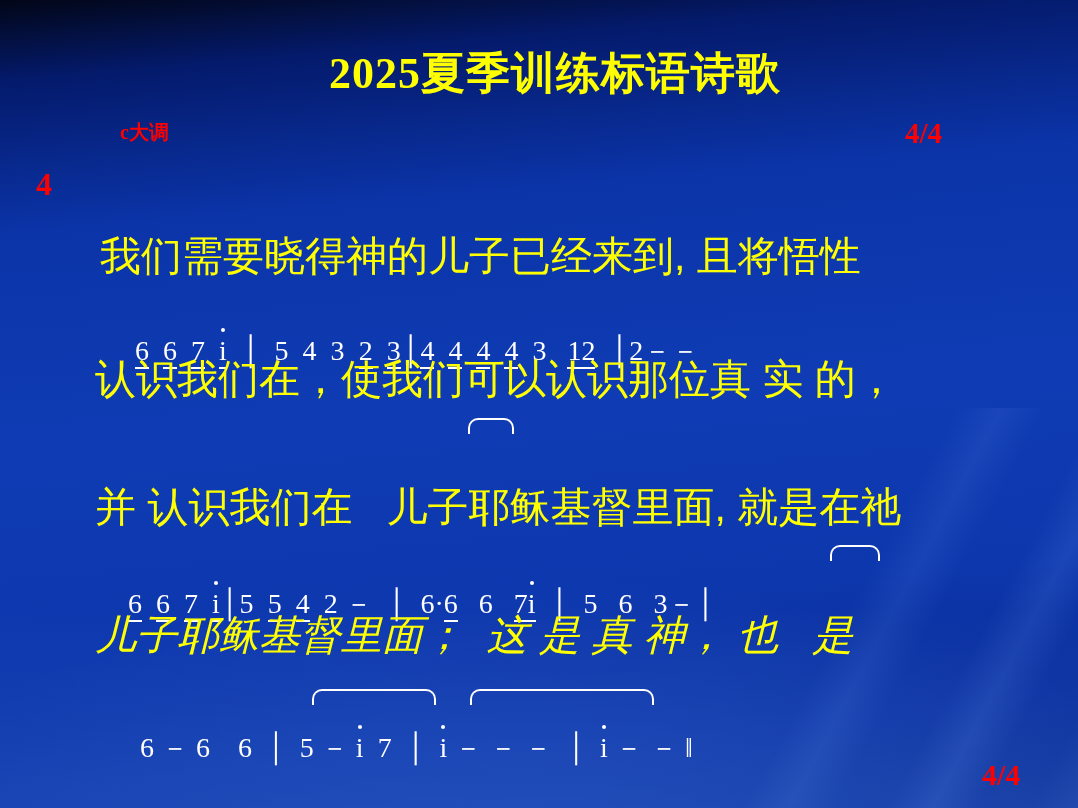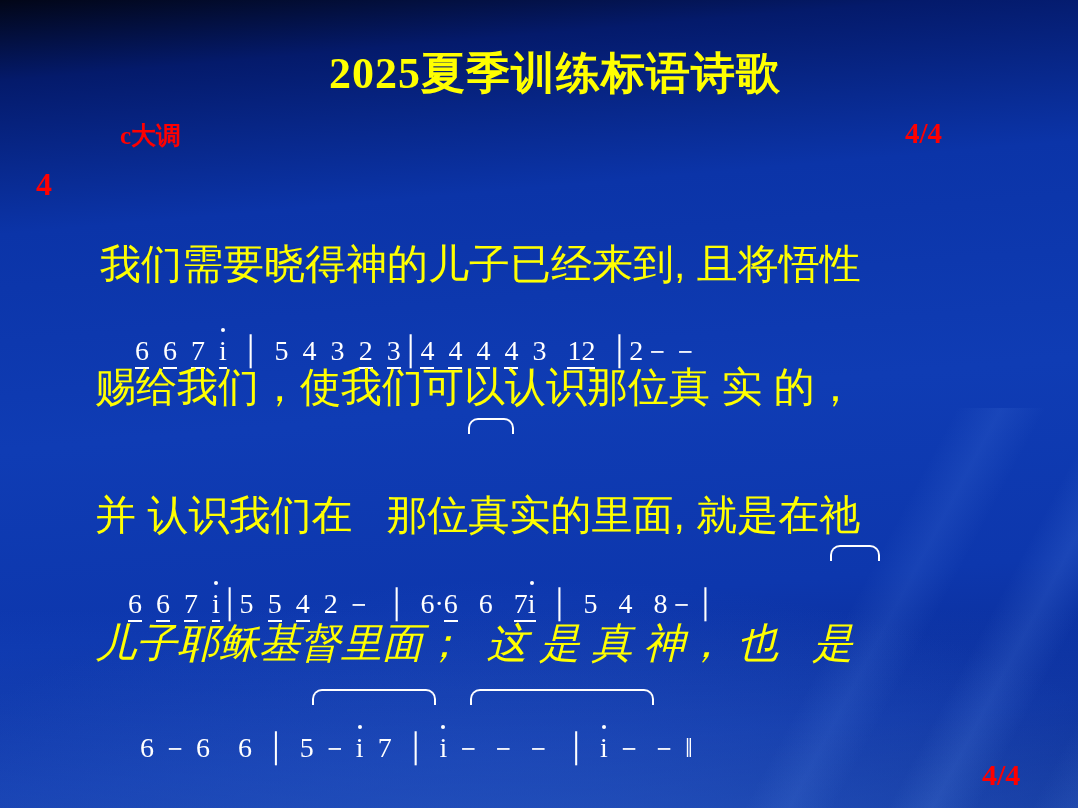--- a/index.html
+++ b/index.html
@@ -56,21 +56,21 @@
     letter-spacing: 1px;
     white-space: nowrap;
     padding-left: 24px;
   }
   .key-label {
     position: absolute;
     top: 119px;
     left: 120px;
     color: #ff0000;
     font-family: "Liberation Serif", serif;
-    font-size: 25px;
+    font-size: 20px;
     font-weight: bold;
     white-space: nowrap;
   }
   .meter-top {
     position: absolute;
     top: 117px;
     left: 905px;
     color: #ff0000;
     font-family: "Liberation Serif", serif;
     font-size: 29px;
@@ -103,21 +103,20 @@
     white-space: pre;
     letter-spacing: 0px;
   }
   .lyric {
     position: absolute;
     color: #ffff00;
     font-family: "Liberation Sans", sans-serif;
     font-size: 41px;
     white-space: pre;
     letter-spacing: 0px;
-    margin-top: 8px;
   }
 
   
   .u  { border-bottom: 2px solid #ffffff; padding-bottom: 1px; }   
   .dot-over { position: relative; }
   .dot-over::before {
     content: "";
     position: absolute;
     left: 50%;
     top: -7px;
@@ -147,27 +146,27 @@
   <div class="key-label">c大调</div>
   <div class="meter-top">4/4</div>
   <div class="upbeat">4</div>
   <div class="meter-bottom">4/4</div>
 
   <div class="lyric" style="top:229px; left:100px; font-size:41px;">我们需要晓得神的儿子已经来到, 且将悟性</div>
 
   <div class="staff" style="top:300px; left:107px; font-size:28px;">
     <span class="u">6</span><span>  </span><span class="u">6</span><span>  </span><span class="u">7</span><span>  </span><span class="dot-over u">i</span><span>  │  5  4  3  </span><span class="u">2</span><span>  </span><span class="u">3</span><span>│</span><span class="u">4</span><span>  </span><span class="u">4</span><span>  </span><span class="u">4</span><span>  </span><span class="u">4</span><span>  3   </span><span class="u">12</span><span>  │2－－</span>
   </div>
-  <div class="lyric" style="top:352px; left:95px; font-size:41px;">赐给我们，使我们可以认识那位真 实 的，</div>
+  <div class="lyric" style="top:352px; left:95px; font-size:41px;">认识我们在，使我们可以认识那位真 实 的，</div>
 
   <div class="tie-box" style="top:418px; left:468px; width:42px;"></div>
-  <div class="lyric" style="top:480px; left:95px; font-size:41px;">并 认识我们在   那位真实的里面, 就是在祂</div>
+  <div class="lyric" style="top:480px; left:95px; font-size:41px;">并 认识我们在   儿子耶稣基督里面, 就是在祂</div>
 
   <div class="staff" style="top:553px; left:100px; font-size:28px;">
-    <span class="u">6</span><span>  </span><span class="u">6</span><span>  </span><span class="u">7</span><span>  </span><span class="dot-over u">i</span><span>│5  </span><span class="u">5</span><span>  </span><span class="u">4</span><span>  2 －  │  6·</span><span class="u">6</span><span>   6   </span><span class="u">7</span><span class="dot-over u">i</span><span>  │  5   4   8－│</span>
+    <span class="u">6</span><span>  </span><span class="u">6</span><span>  </span><span class="u">7</span><span>  </span><span class="dot-over u">i</span><span>│5  </span><span class="u">5</span><span>  </span><span class="u">4</span><span>  2 －  │  6·</span><span class="u">6</span><span>   6   </span><span class="u">7</span><span class="dot-over u">i</span><span>  │  5   6   3－│</span>
   </div>
   <div class="tie-box" style="top:545px; left:830px; width:46px;"></div>
   <div class="lyric" style="top:608px; left:95px; font-size:41px;font-style:italic;">儿子耶稣基督里面；  这 是 真 神， 也   是</div>
 
   <div class="staff" style="top:697px; left:112px; font-size:28px;">
     <span>6 － 6    6  │  5 － </span><span class="dot-over">i</span><span>  7  │  </span><span class="dot-over">i</span><span> － － －  │  </span><span class="dot-over">i</span><span> － － ‖</span>
   </div>
   <div class="tie-box" style="top:689px; left:312px; width:120px;"></div>
   <div class="tie-box" style="top:689px; left:470px; width:180px;"></div>
 </div>

